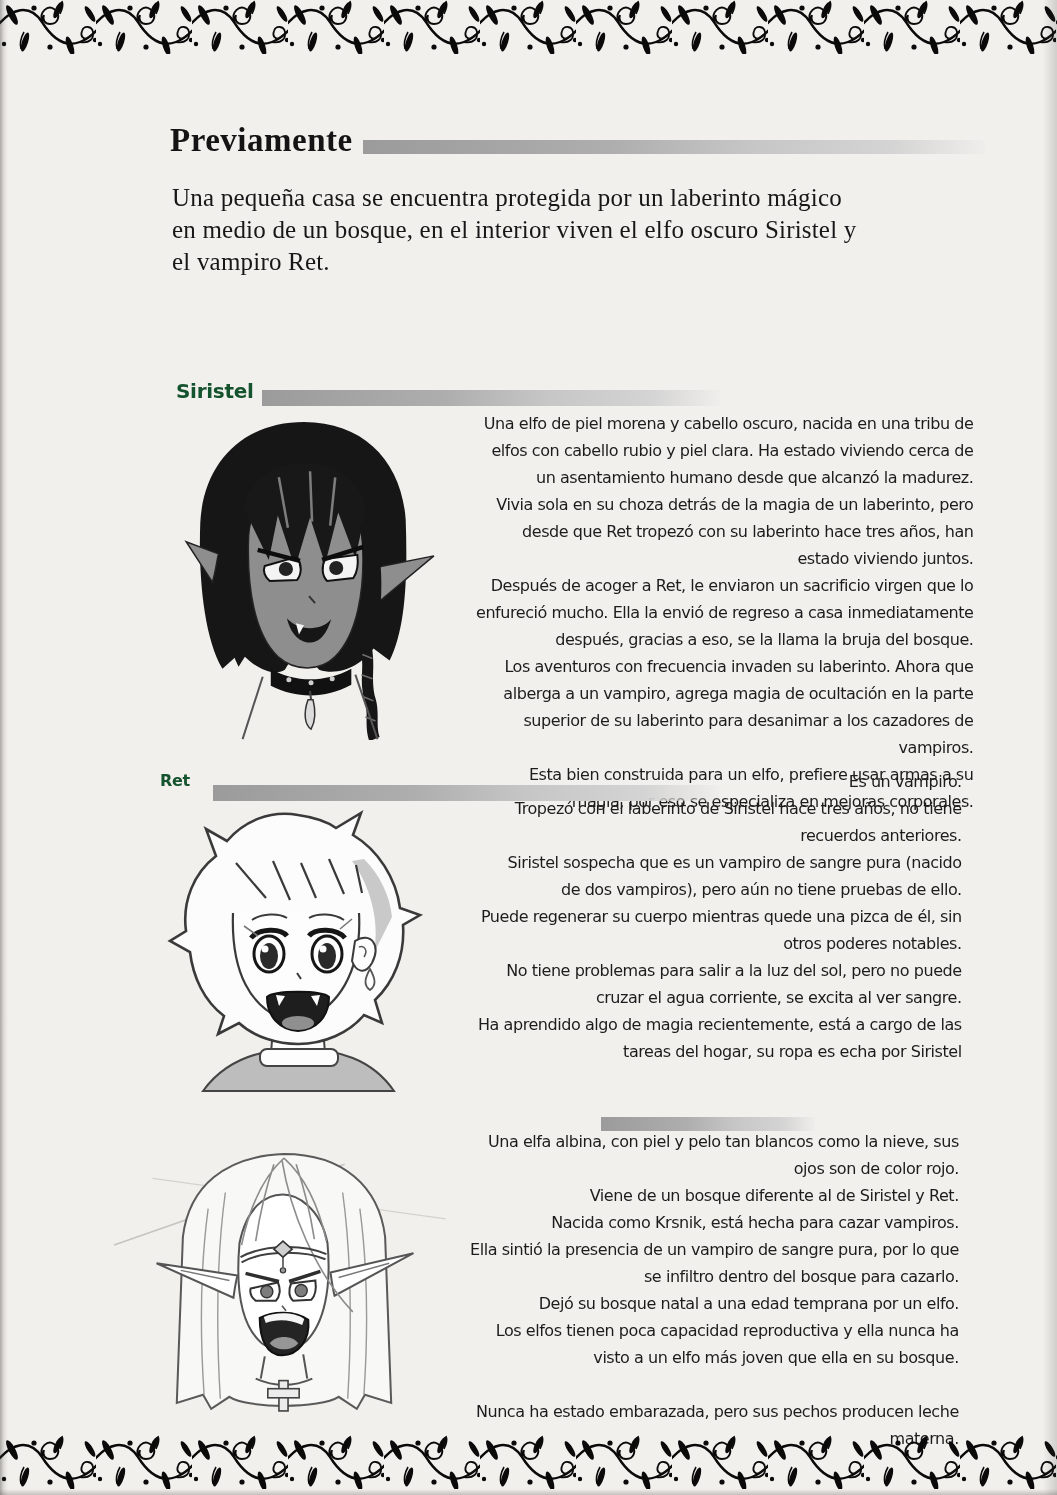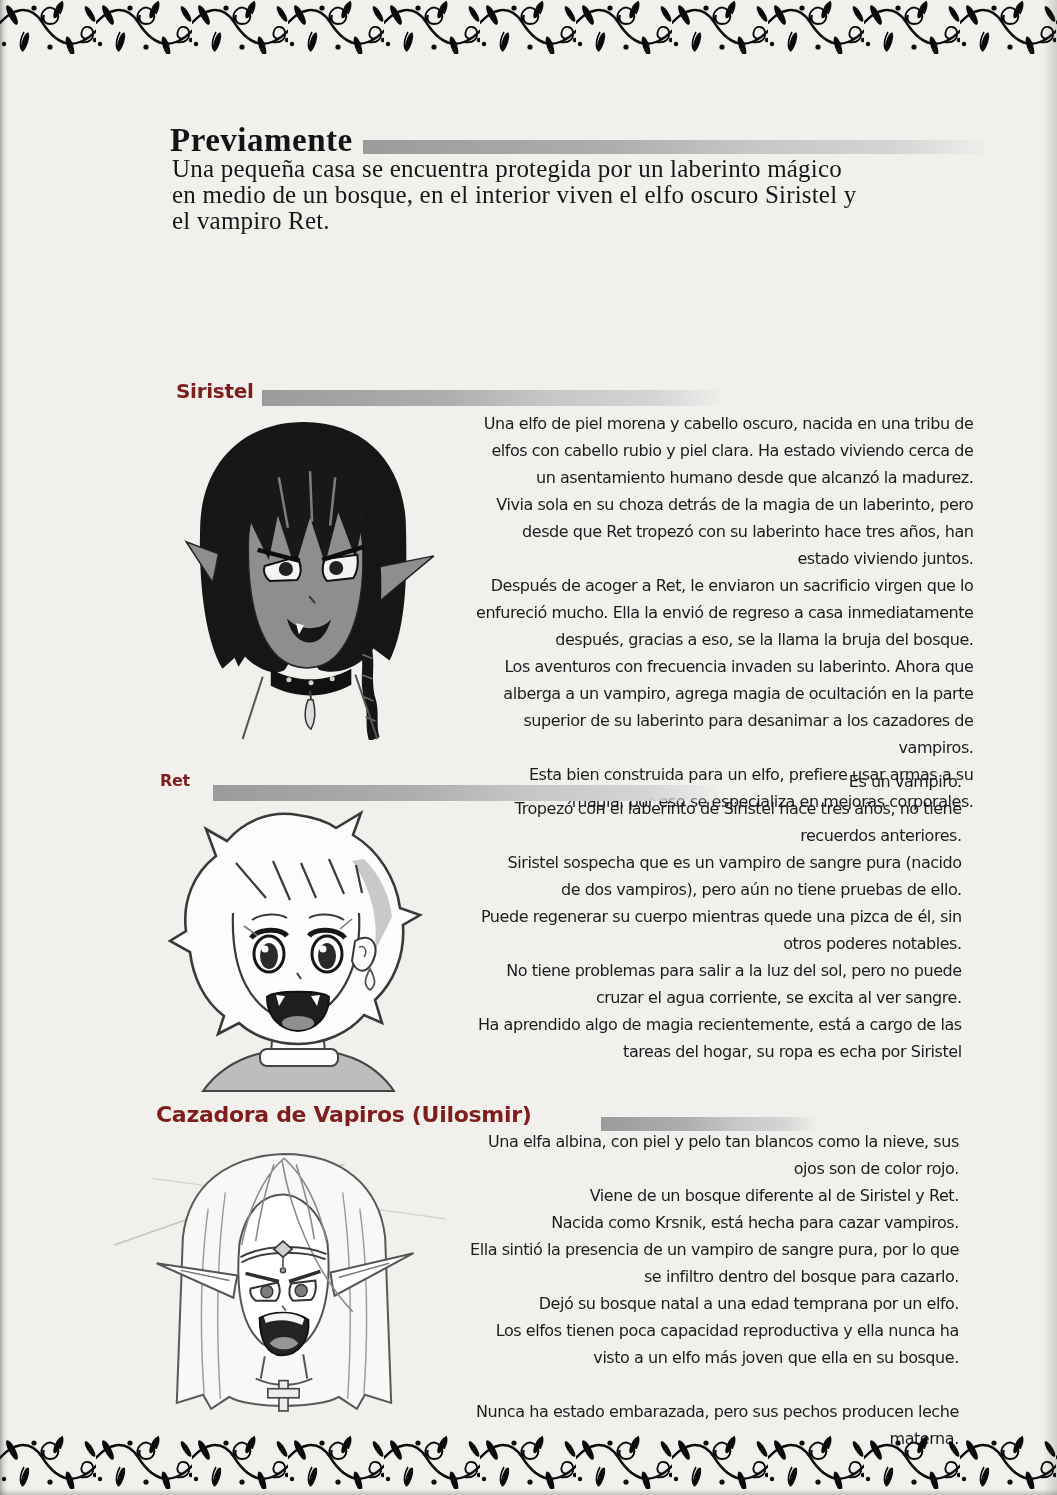--- a/index.html
+++ b/index.html
@@ -29,27 +29,27 @@
     position:absolute;left:170px;top:122px;
     font-family:"Liberation Serif",serif;font-weight:700;
     font-size:33px;color:#141414;letter-spacing:0.5px;
   }
   .grad-bar{position:absolute;background:linear-gradient(to right,#9b9b9b,#aeaeae 40%,#c6c6c6 62%,#d4d4d4 85%,rgba(226,226,224,0.15));}
   .bar-prev{left:363px;top:140px;width:622px;height:14px;}
   .bar-siristel{left:262px;top:390px;width:458px;height:16px;}
   .bar-ret{left:213px;top:785px;width:506px;height:16px;}
   .bar-caz{left:601px;top:1117px;width:214px;height:14px;}
   .intro-text{
-    position:absolute;left:172px;top:156px;width:800px;
+    position:absolute;left:172px;top:182px;width:800px;
     font-family:"Liberation Serif",serif;
-    font-size:25px;line-height:26px;color:#171717;
+    font-size:25px;line-height:32px;color:#171717;
     letter-spacing:0.2px;white-space:pre-line;
   }
   .comic-heading{
-    position:absolute;font-weight:700;color:#7f1d1d;
+    position:absolute;font-weight:700;color:#14532d;
     font-family:"DejaVu Sans",sans-serif;letter-spacing:-0.3px;
   }
   .h-siristel{left:176px;top:379px;font-size:20px;}
   .h-ret{left:160px;top:771px;font-size:16px;}
   .h-caz{left:156px;top:1102px;font-size:22px;}
   .comic-text{
     position:absolute;color:#1c1c1c;
     font-size:16px;line-height:27px;letter-spacing:-0.45px;
     white-space:pre;font-family:"DejaVu Sans",sans-serif;text-align:right;
   }
@@ -207,21 +207,20 @@
 recuerdos anteriores.
 Siristel sospecha que es un vampiro de sangre pura (nacido
 de dos vampiros), pero aún no tiene pruebas de ello.
 Puede regenerar su cuerpo mientras quede una pizca de él, sin
 otros poderes notables.
 No tiene problemas para salir a la luz del sol, pero no puede
 cruzar el agua corriente, se excita al ver sangre.
 Ha aprendido algo de magia recientemente, está a cargo de las
 tareas del hogar, su ropa es echa por Siristel</div>
 
-  <div class="comic-heading h-caz">Cazadora de Vapiros (Uilosmir)</div>
   <div class="grad-bar bar-caz"></div>
 
   <div class="portrait p-caz">
     <svg width="344" height="268" viewBox="0 0 340 265">
 
       <path d="M2,96 L230,16" stroke="#c6c4c0" stroke-width="1.6" fill="none"></path>
       <path d="M40,30 L330,70" stroke="#d4d2ce" stroke-width="1.2" fill="none"></path>
 
       <path d="M170,6 C112,8 76,38 70,88 L64,252 L90,244 L98,258 L116,246 C134,258 206,258 224,246 L242,258 L250,244 L276,252 L270,88 C264,38 228,6 170,6 Z" fill="#f8f8f7" stroke="#5a5a5a" stroke-width="2"></path>
       <path d="M95,60 C87,120 87,185 91,244 M245,60 C253,120 253,185 249,244 M112,44 C103,110 103,180 107,248 M228,44 C237,110 237,180 233,248" stroke="#9a9a9a" stroke-width="1.4" fill="none"></path>

